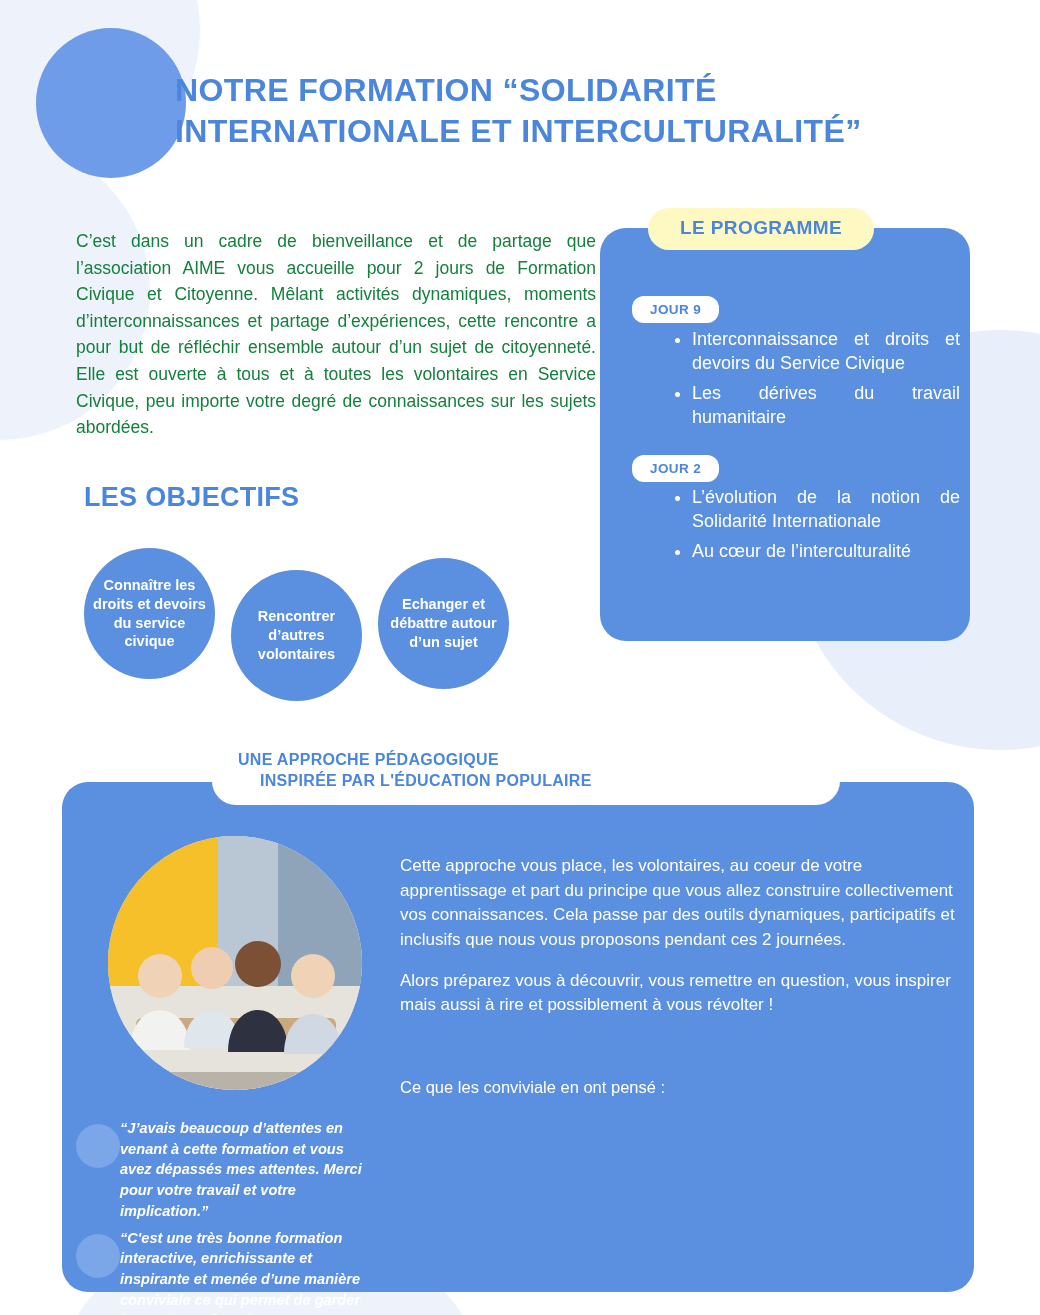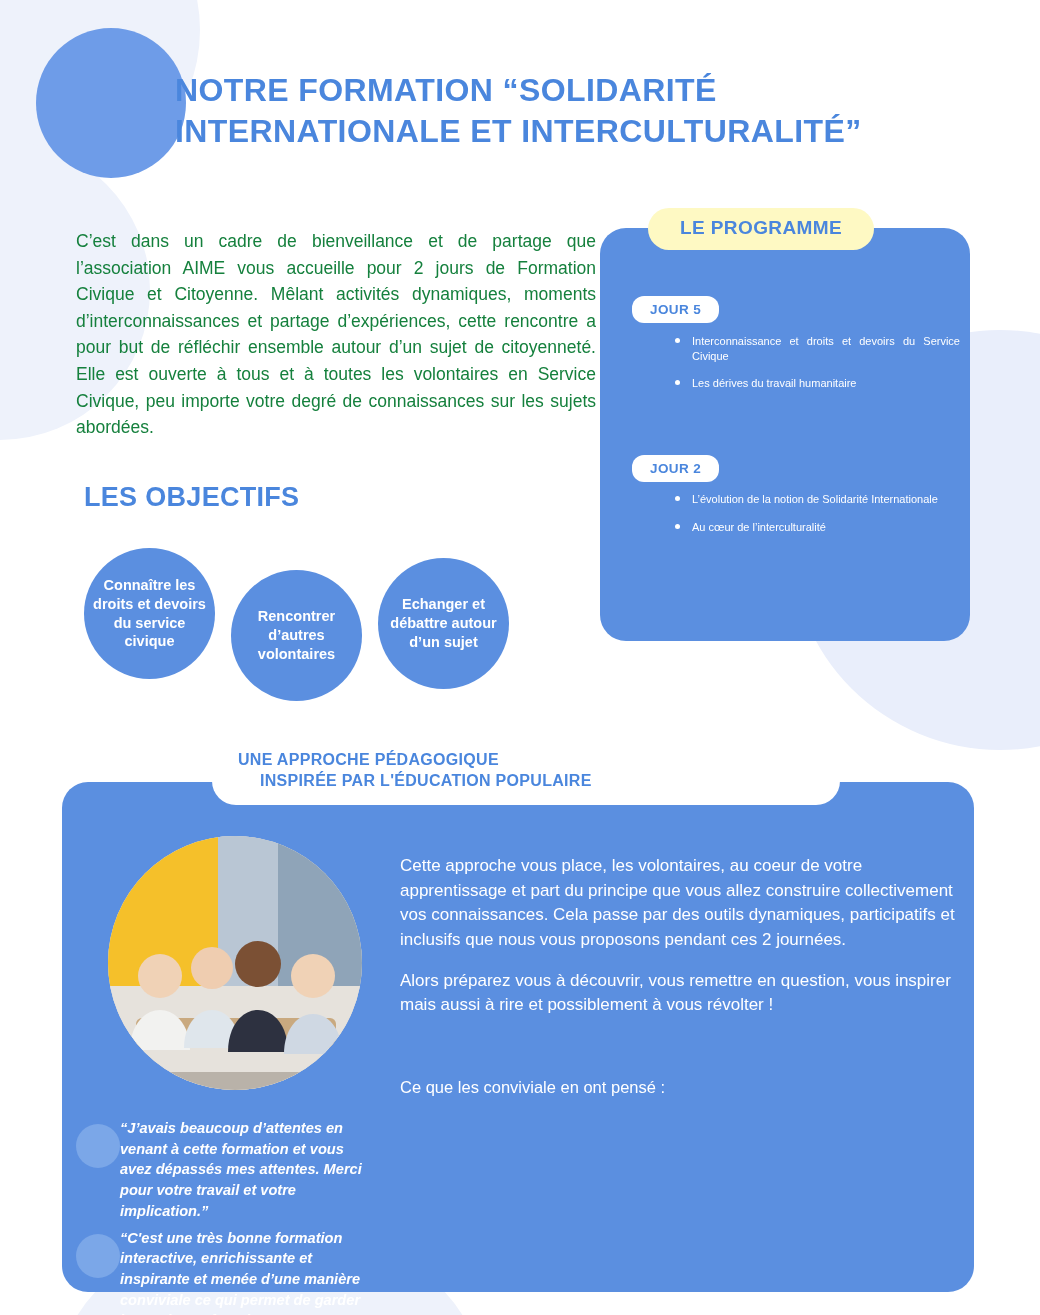--- a/index.html
+++ b/index.html
@@ -157,21 +157,21 @@
   .day-badge.d1 { left: 632px; top: 296px; }
   .day-badge.d2 { left: 632px; top: 455px; }
 
   .day-list {
     position: absolute;
     z-index: 4;
     margin: 0;
     padding-left: 22px;
     width: 290px;
     color: #ffffff;
-    font-size: 11px;
+    font-size: 18px;
     line-height: 1.34;
   }
   .day-list.d1 { left: 670px; top: 327px; }
   .day-list.d2 { left: 670px; top: 485px; }
   .day-list li { margin-bottom: 6px; text-align: justify; }
   .day-list li::marker { font-size: 18px; }
 
   
   .peda-panel {
     position: absolute;
@@ -278,21 +278,21 @@
 <h2 class="objectives-title">LES OBJECTIFS</h2>
 <div class="objectives-row">
   <div class="objective-circle">Connaître les droits et devoirs du service civique</div>
   <div class="objective-circle">Rencontrer d’autres volontaires</div>
   <div class="objective-circle">Echanger et débattre autour d’un sujet</div>
 </div>
 
 <div class="programme-panel"></div>
 <div class="programme-badge">LE PROGRAMME</div>
 
-<div class="day-badge d1">JOUR 5</div>
+<div class="day-badge d1">JOUR 9</div>
 <ul class="day-list d1">
   <li>Interconnaissance et droits et devoirs du Service Civique</li>
   <li>Les dérives du travail humanitaire</li>
 </ul>
 
 <div class="day-badge d2">JOUR 2</div>
 <ul class="day-list d2">
   <li>L’évolution de la notion de Solidarité Internationale</li>
   <li>Au cœur de l’interculturalité</li>
 </ul>

